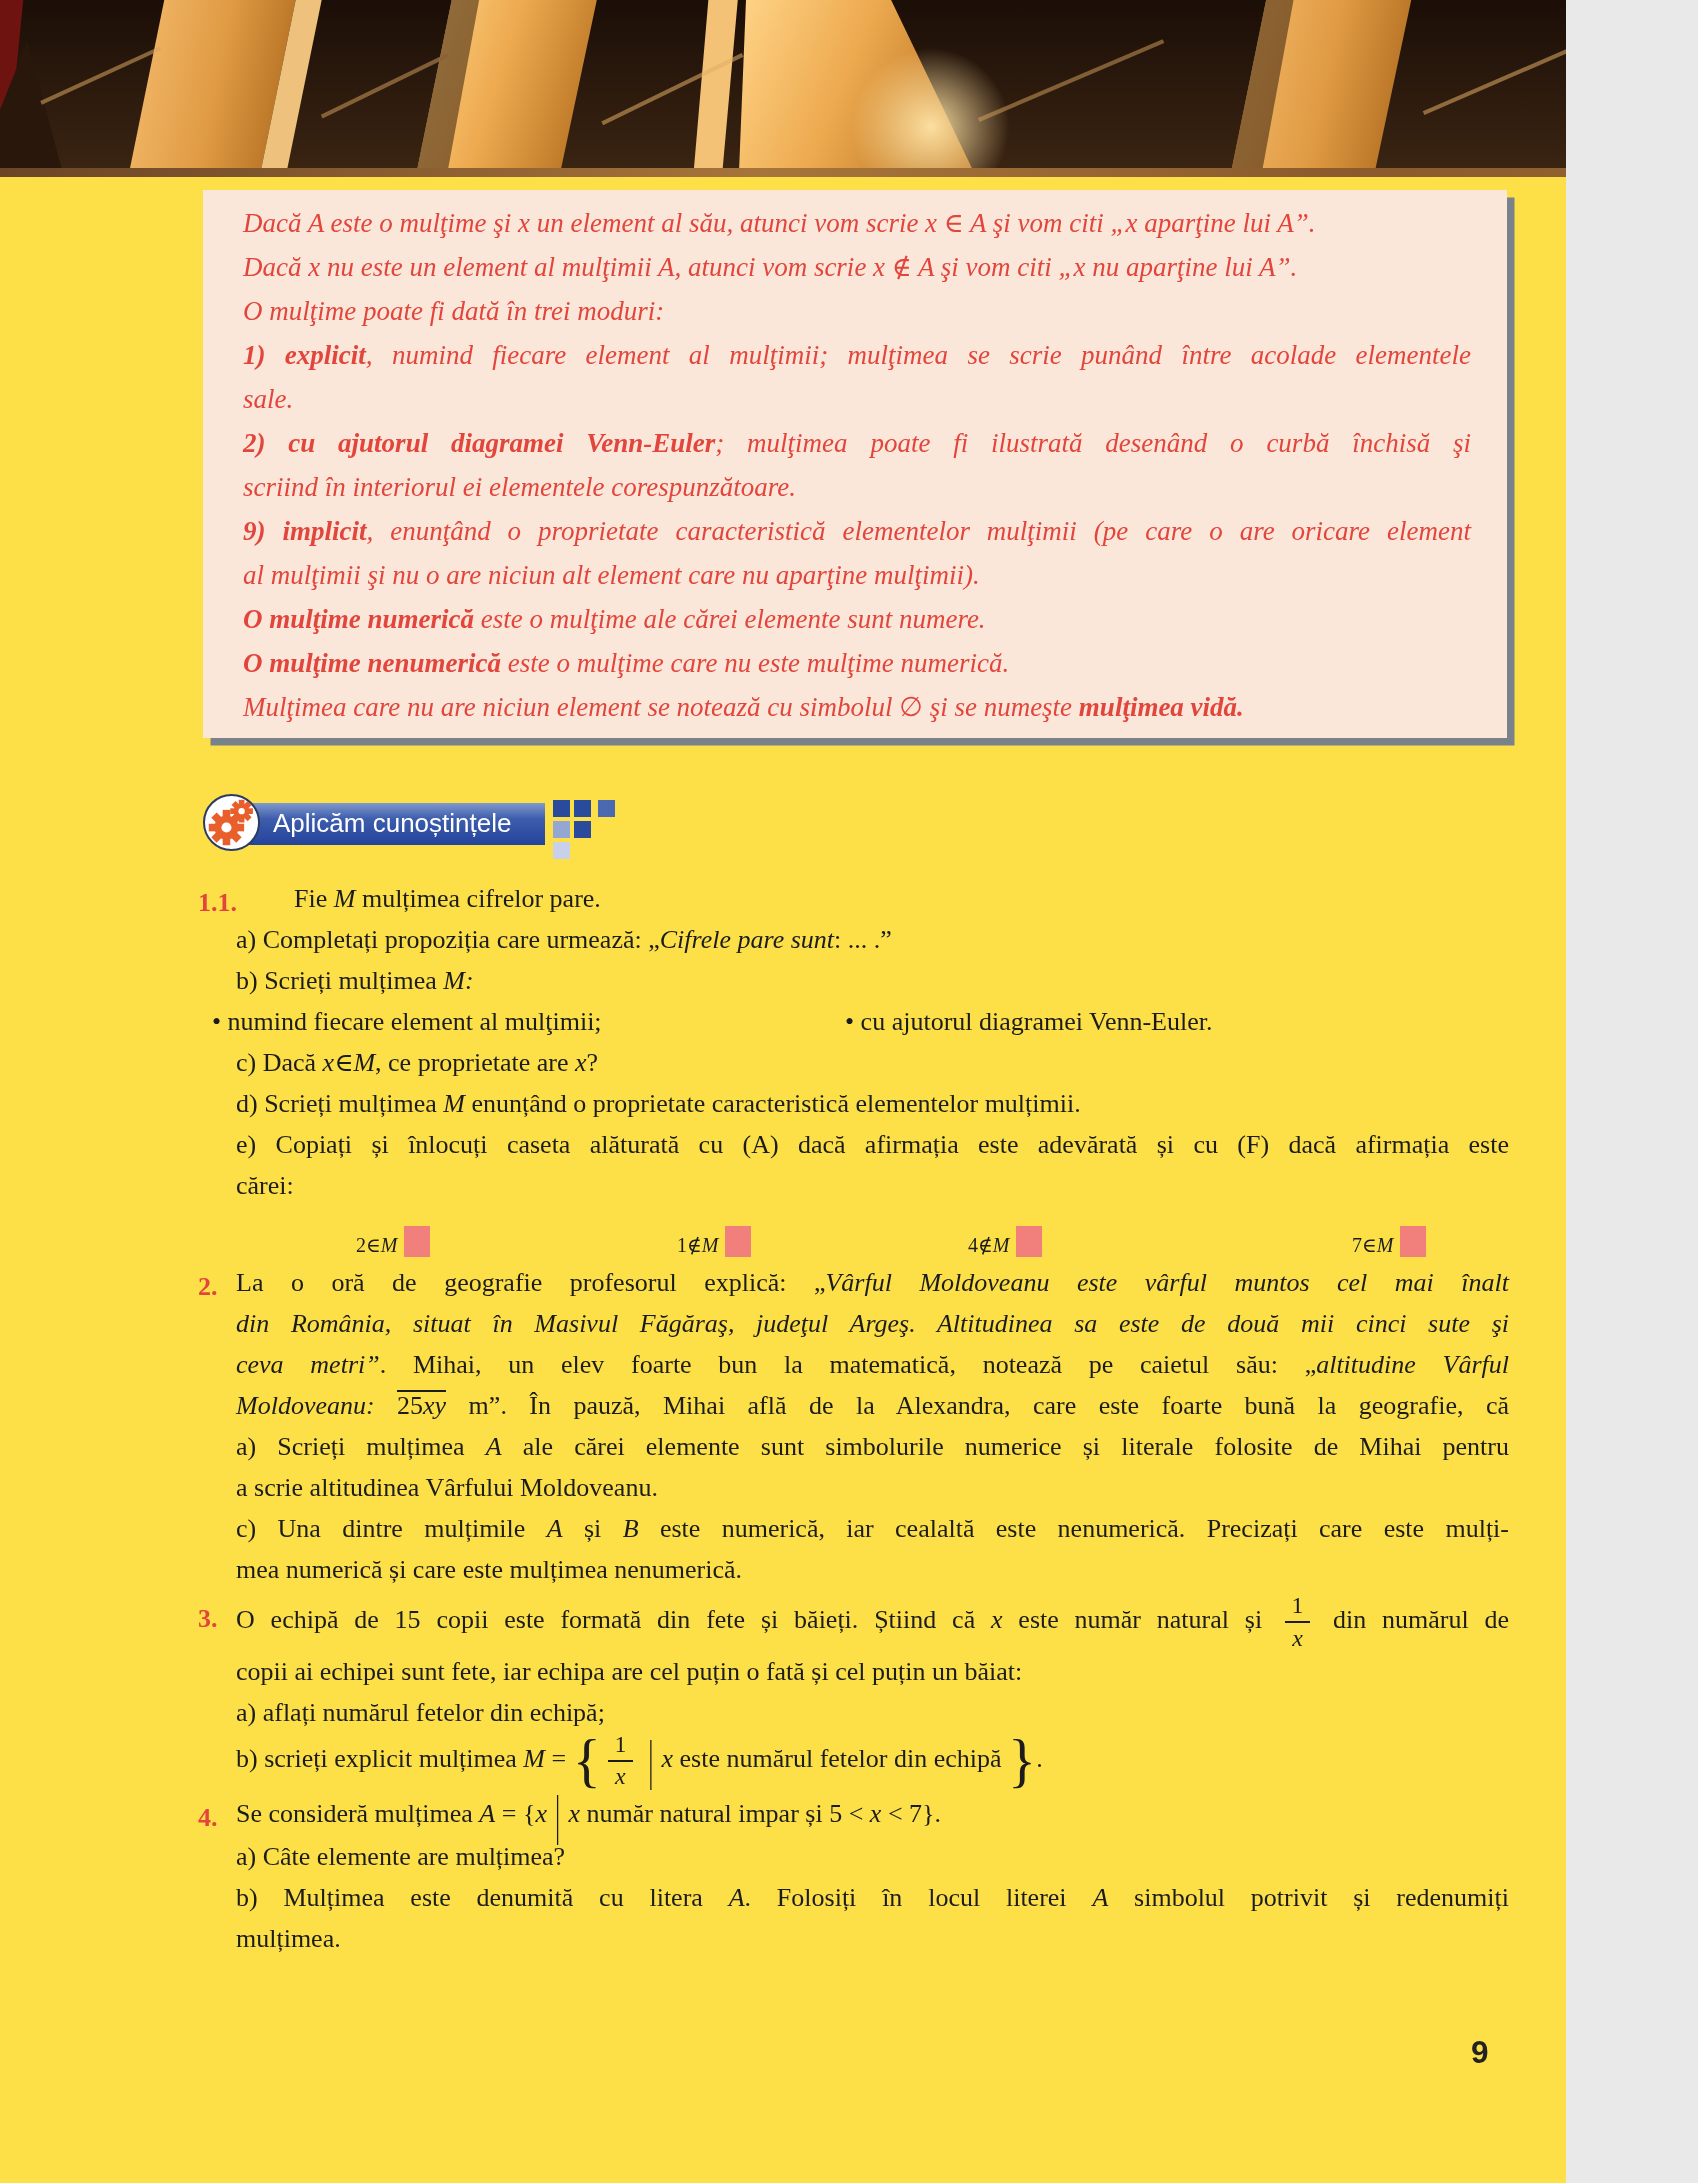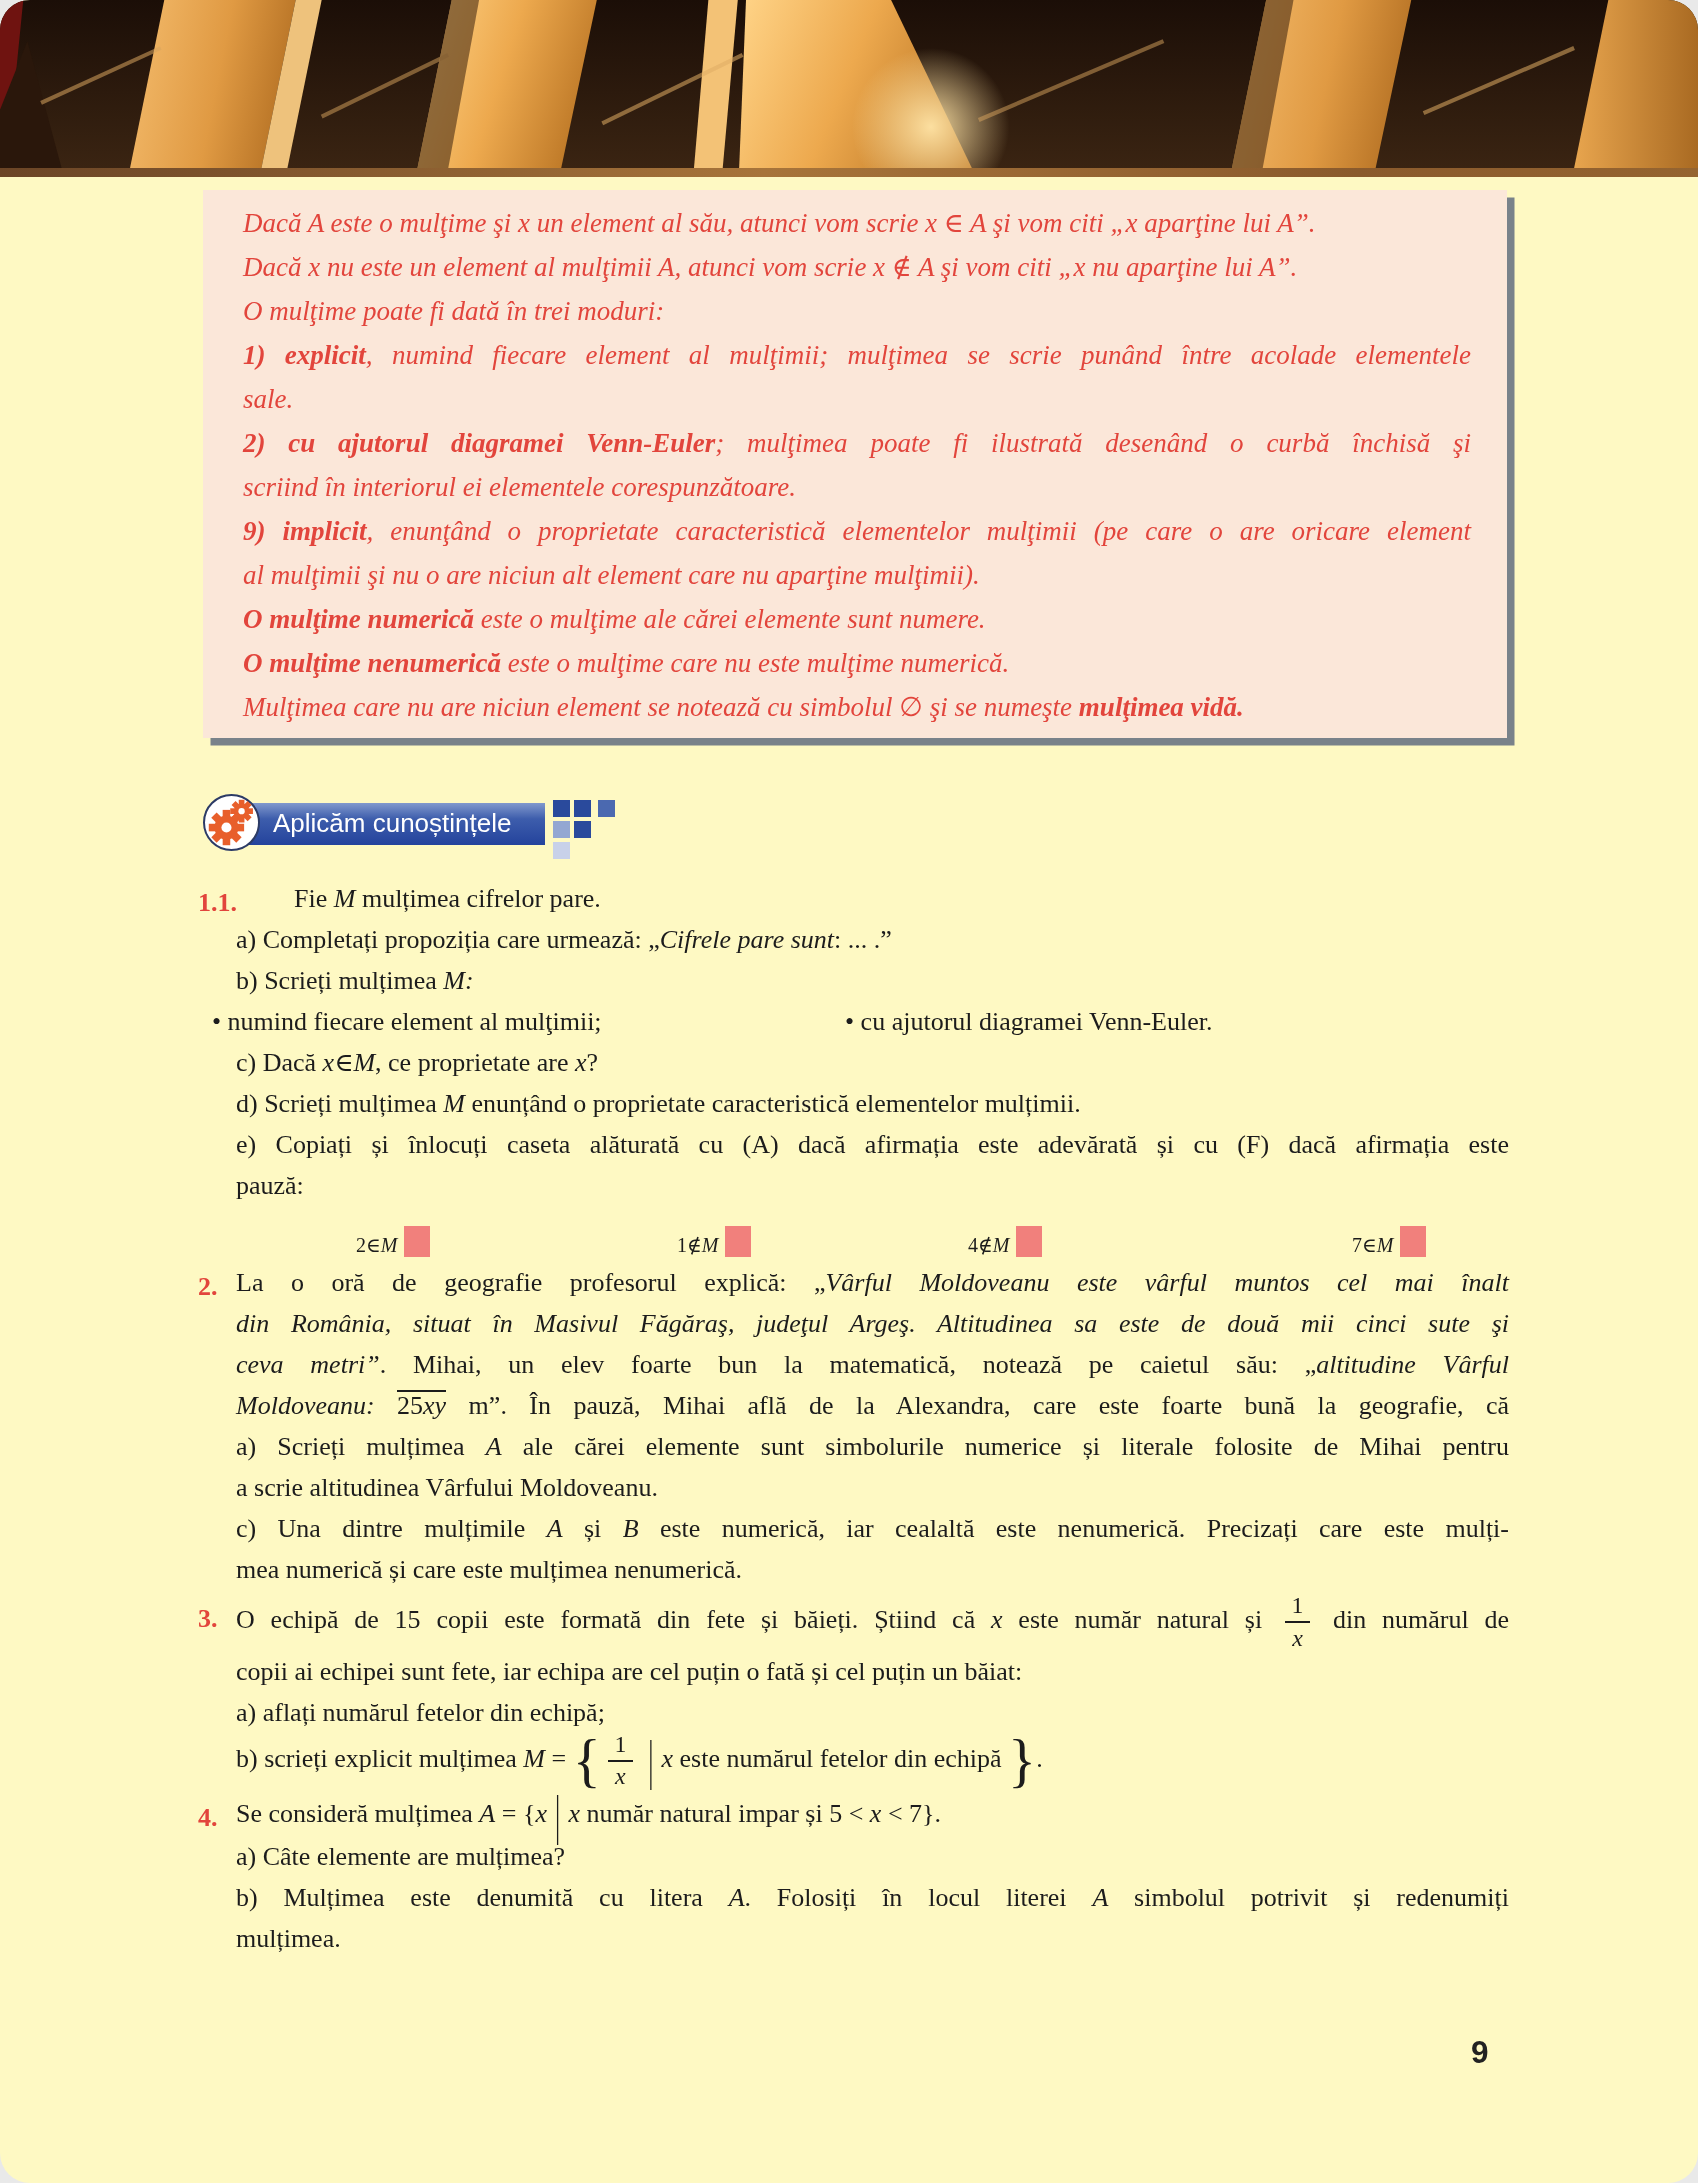--- a/index.html
+++ b/index.html
@@ -1,17 +1,17 @@
 <!DOCTYPE html>
 <html style="font-size:11px"><head>
 <meta charset="utf-8">
 <style>
   html,body{margin:0;padding:0;background:#e9e9e9;}
-  #page{position:relative;width:1698px;height:2183px;background:#fef9c3;overflow:hidden;
-        font-family:"Liberation Serif","DejaVu Serif","DejaVu Sans",serif;color:#1c1c1c;border-radius:30px;}
+  #page{position:relative;width:1566px;height:2183px;background:#fde047;overflow:hidden;
+        font-family:"Liberation Serif","DejaVu Serif","DejaVu Sans",serif;color:#1c1c1c;}
 
   
   .header{position:absolute;top:0;left:0;width:1698px;height:168px;}
   .header svg{display:block;width:100%;height:100%;}
   .header-strip{position:absolute;top:168px;left:0;width:1698px;height:9px;
                 background:linear-gradient(90deg,#6b4526,#a7743a 45%,#8a5a2c 80%,#956430);}
 
   
   .infobox{position:absolute;left:203px;top:190px;width:1304px;height:548px;box-sizing:border-box;
            background:#fbe7d9;box-shadow:7.5px 7.5px 0 #79828a;
@@ -175,21 +175,21 @@
       <span class="ln ex1-head"><span class="sg-r">Fie </span><span class="sg-i">M</span><span class="sg-r"> mulțimea cifrelor pare.</span></span>
       <span class="ln"><span class="sg-r">a) Completați propoziția care urmează: „</span><span class="sg-i">Cifrele pare sunt</span><span class="sg-r">: ... .”</span></span>
       <span class="ln"><span class="sg-r">b) Scrieți mulțimea </span><span class="sg-i">M:</span></span>
       <div class="bullets">
         <span class="bcol1"><span class="sg-r">• numind fiecare element al mulţimii;</span></span>
         <span><span class="sg-r">• cu ajutorul diagramei Venn-Euler.</span></span>
       </div>
       <span class="ln"><span class="sg-r">c) Dacă </span><span class="sg-i">x</span><span class="sg-r">∈</span><span class="sg-i">M</span><span class="sg-r">, ce proprietate are </span><span class="sg-i">x</span><span class="sg-r">?</span></span>
       <span class="ln"><span class="sg-r">d) Scrieți mulțimea </span><span class="sg-i">M</span><span class="sg-r"> enunțând o proprietate caracteristică elementelor mulțimii.</span></span>
       <span class="ln jl"><span class="sg-r">e) Copiați și înlocuți caseta alăturată cu (A) dacă afirmația este adevărată și cu (F) dacă afirmația este</span></span>
-      <span class="ln"><span class="sg-r">pauză:</span></span>
+      <span class="ln"><span class="sg-r">cărei:</span></span>
       <div class="boxesrow">
         <span class="boxitem bi0"><span><span class="sg-r">2</span><span class="sg-r">∈</span><span class="sg-i">M</span></span><span class="sq"></span></span>
         <span class="boxitem bi1"><span><span class="sg-r">1</span><span class="sg-r">∉</span><span class="sg-i">M</span></span><span class="sq"></span></span>
         <span class="boxitem bi2"><span><span class="sg-r">4</span><span class="sg-r">∉</span><span class="sg-i">M</span></span><span class="sq"></span></span>
         <span class="boxitem bi3"><span><span class="sg-r">7</span><span class="sg-r">∈</span><span class="sg-i">M</span></span><span class="sq"></span></span>
       </div>
     </div>
 
     <div class="ex">
       <span class="ex-num">2.</span>

